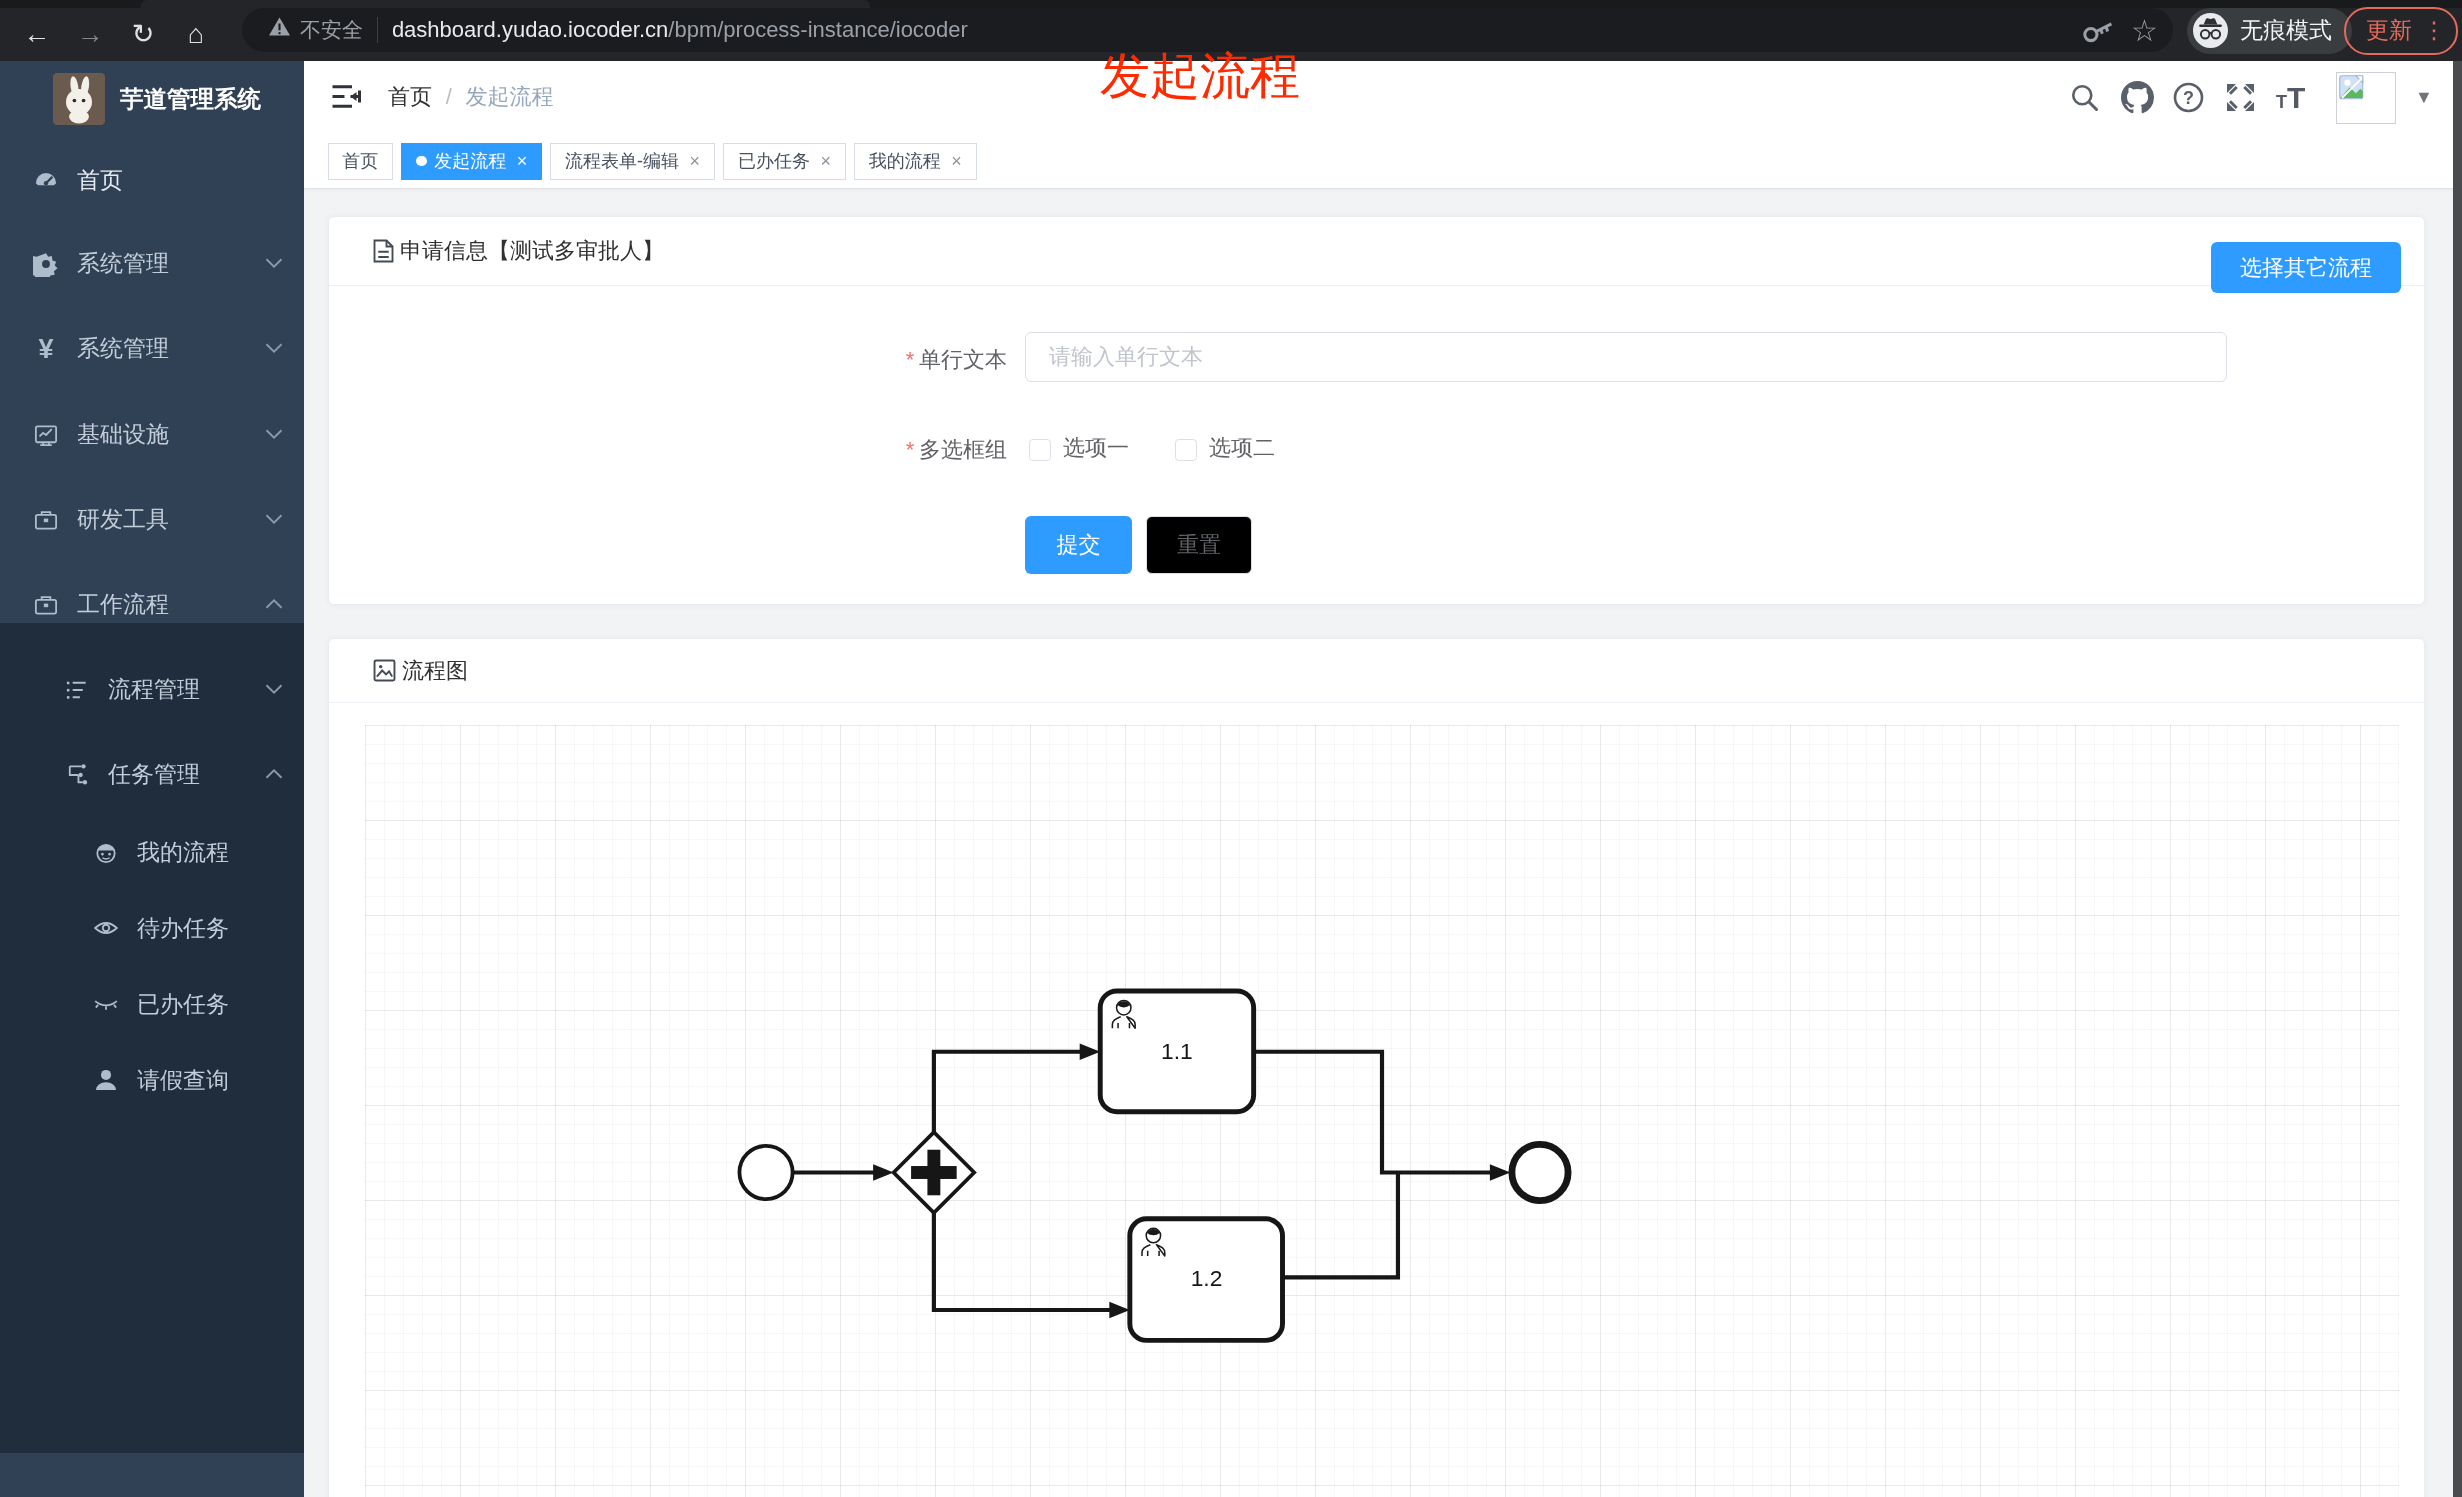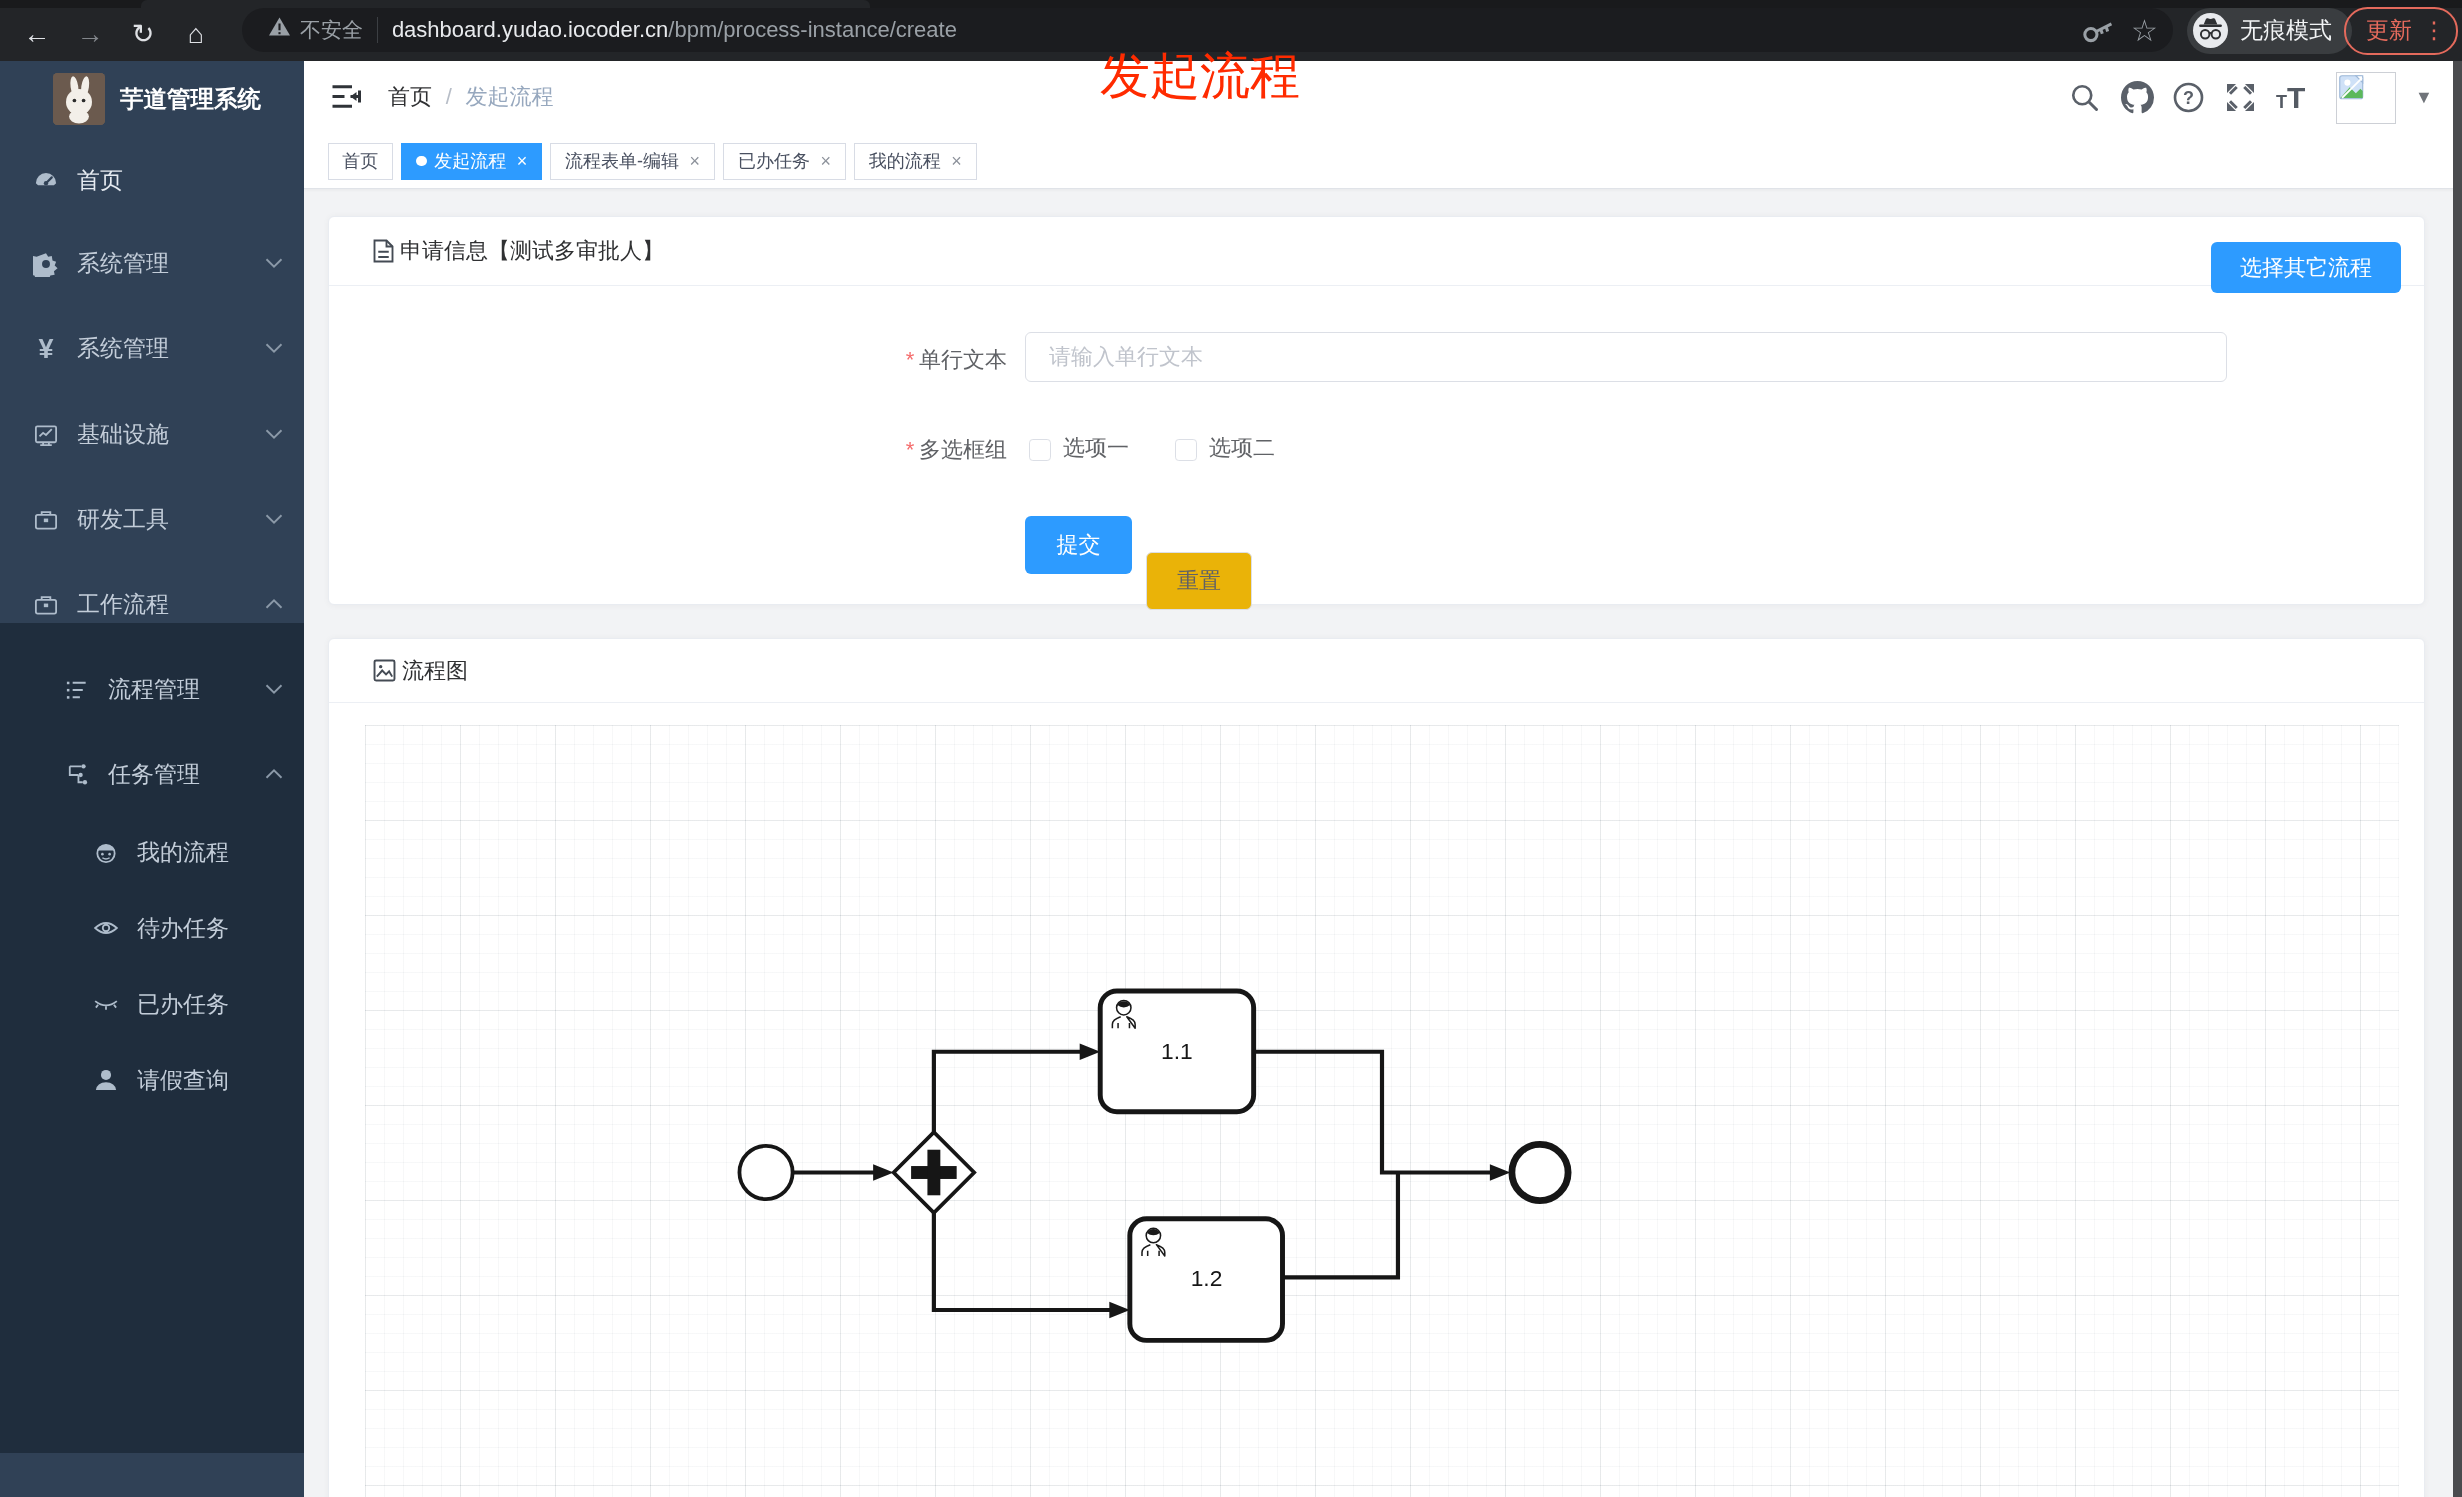--- a/index.html
+++ b/index.html
@@ -65,21 +65,21 @@
   #card-form .card-hd{height:69px;}
   #card-diagram .card-hd{height:64px;}
   #choose-btn{left:1882px;top:25px;width:190px;height:51px;background:#2d9bff;border:none;border-radius:6px;color:#fff;font-size:22px;}
   .req-label{position:absolute;text-align:right;color:#606266;font-size:22px;}
   .req-label .star{color:#f56c6c;margin-right:4.6px;}
   #text-input{left:696px;top:115px;width:1202px;height:50px;box-sizing:border-box;border:1.5px solid #dcdfe6;border-radius:6px;font-size:22px;padding:0 23px;color:#303133;font-family:"Liberation Sans",sans-serif;}
   #text-input::placeholder{color:#c0c4cc;}
   .cbx{position:absolute;top:222px;width:22px;height:22px;border:1.5px solid #dcdfe6;border-radius:3.8px;background:#fff;box-sizing:border-box;}
   .cbx-lbl{position:absolute;top:216px;font-size:22px;color:#606266;}
   #submit-btn{left:696px;top:299px;width:107px;height:58px;background:#2d9bff;color:#fff;border:none;border-radius:6px;font-size:22px;}
-  #reset-btn{left:817px;top:299px;width:106px;height:58px;background:#eab308;color:#606266;border:1.5px solid #dcdfe6;border-radius:6px;font-size:22px;margin-top:36px;}
+  #reset-btn{left:817px;top:299px;width:106px;height:58px;background:#000000;color:#606266;border:1.5px solid #dcdfe6;border-radius:6px;font-size:22px;}
   
   #canvas{left:36px;top:86px;width:2034px;height:794px;background-color:#fff;
     background-image:
       linear-gradient(rgba(26,52,66,.07) 0.8px, transparent 0.8px),
       linear-gradient(90deg, rgba(26,52,66,.07) 0.8px, transparent 0.8px),
       linear-gradient(rgba(26,52,66,.035) 0.8px, transparent 0.8px),
       linear-gradient(90deg, rgba(26,52,66,.035) 0.8px, transparent 0.8px);
     background-size:95px 95px,95px 95px,19px 19px,19px 19px;}
   #bpmn-svg{position:absolute;left:0;top:0;}
   
@@ -102,21 +102,21 @@
     <div id="url-pill" class="abs">
       <span id="url-sec">
         <svg width="23" height="21" viewBox="0 0 30 28">
             <path d="M15 2 L29 26 H1 Z" fill="#9aa0a6"></path>
             <rect x="13.6" y="10" width="2.8" height="9" fill="#1b1c1f"></rect>
             <rect x="13.6" y="21.5" width="2.8" height="2.8" fill="#1b1c1f"></rect>
           </svg>
         <span>不安全</span>
       </span>
       <span id="url-sep"></span>
-      <span id="url-text"><span>dashboard.yudao.iocoder.cn</span><span class="path">/bpm/process-instance/create</span></span>
+      <span id="url-text"><span>dashboard.yudao.iocoder.cn</span><span class="path">/bpm/process-instance/iocoder</span></span>
     </div>
 
     <svg id="key-ic" class="abs" viewBox="0 0 46 46">
         <g stroke="#9aa0a6" stroke-width="4" fill="none">
           <circle cx="13" cy="27" r="8"></circle>
           <path d="M20 23 L40 13 M33 16.5 L35 23 M26 20 L28 26"></path>
         </g>
       </svg>
     <div id="star-ic" class="abs">☆</div>
 

